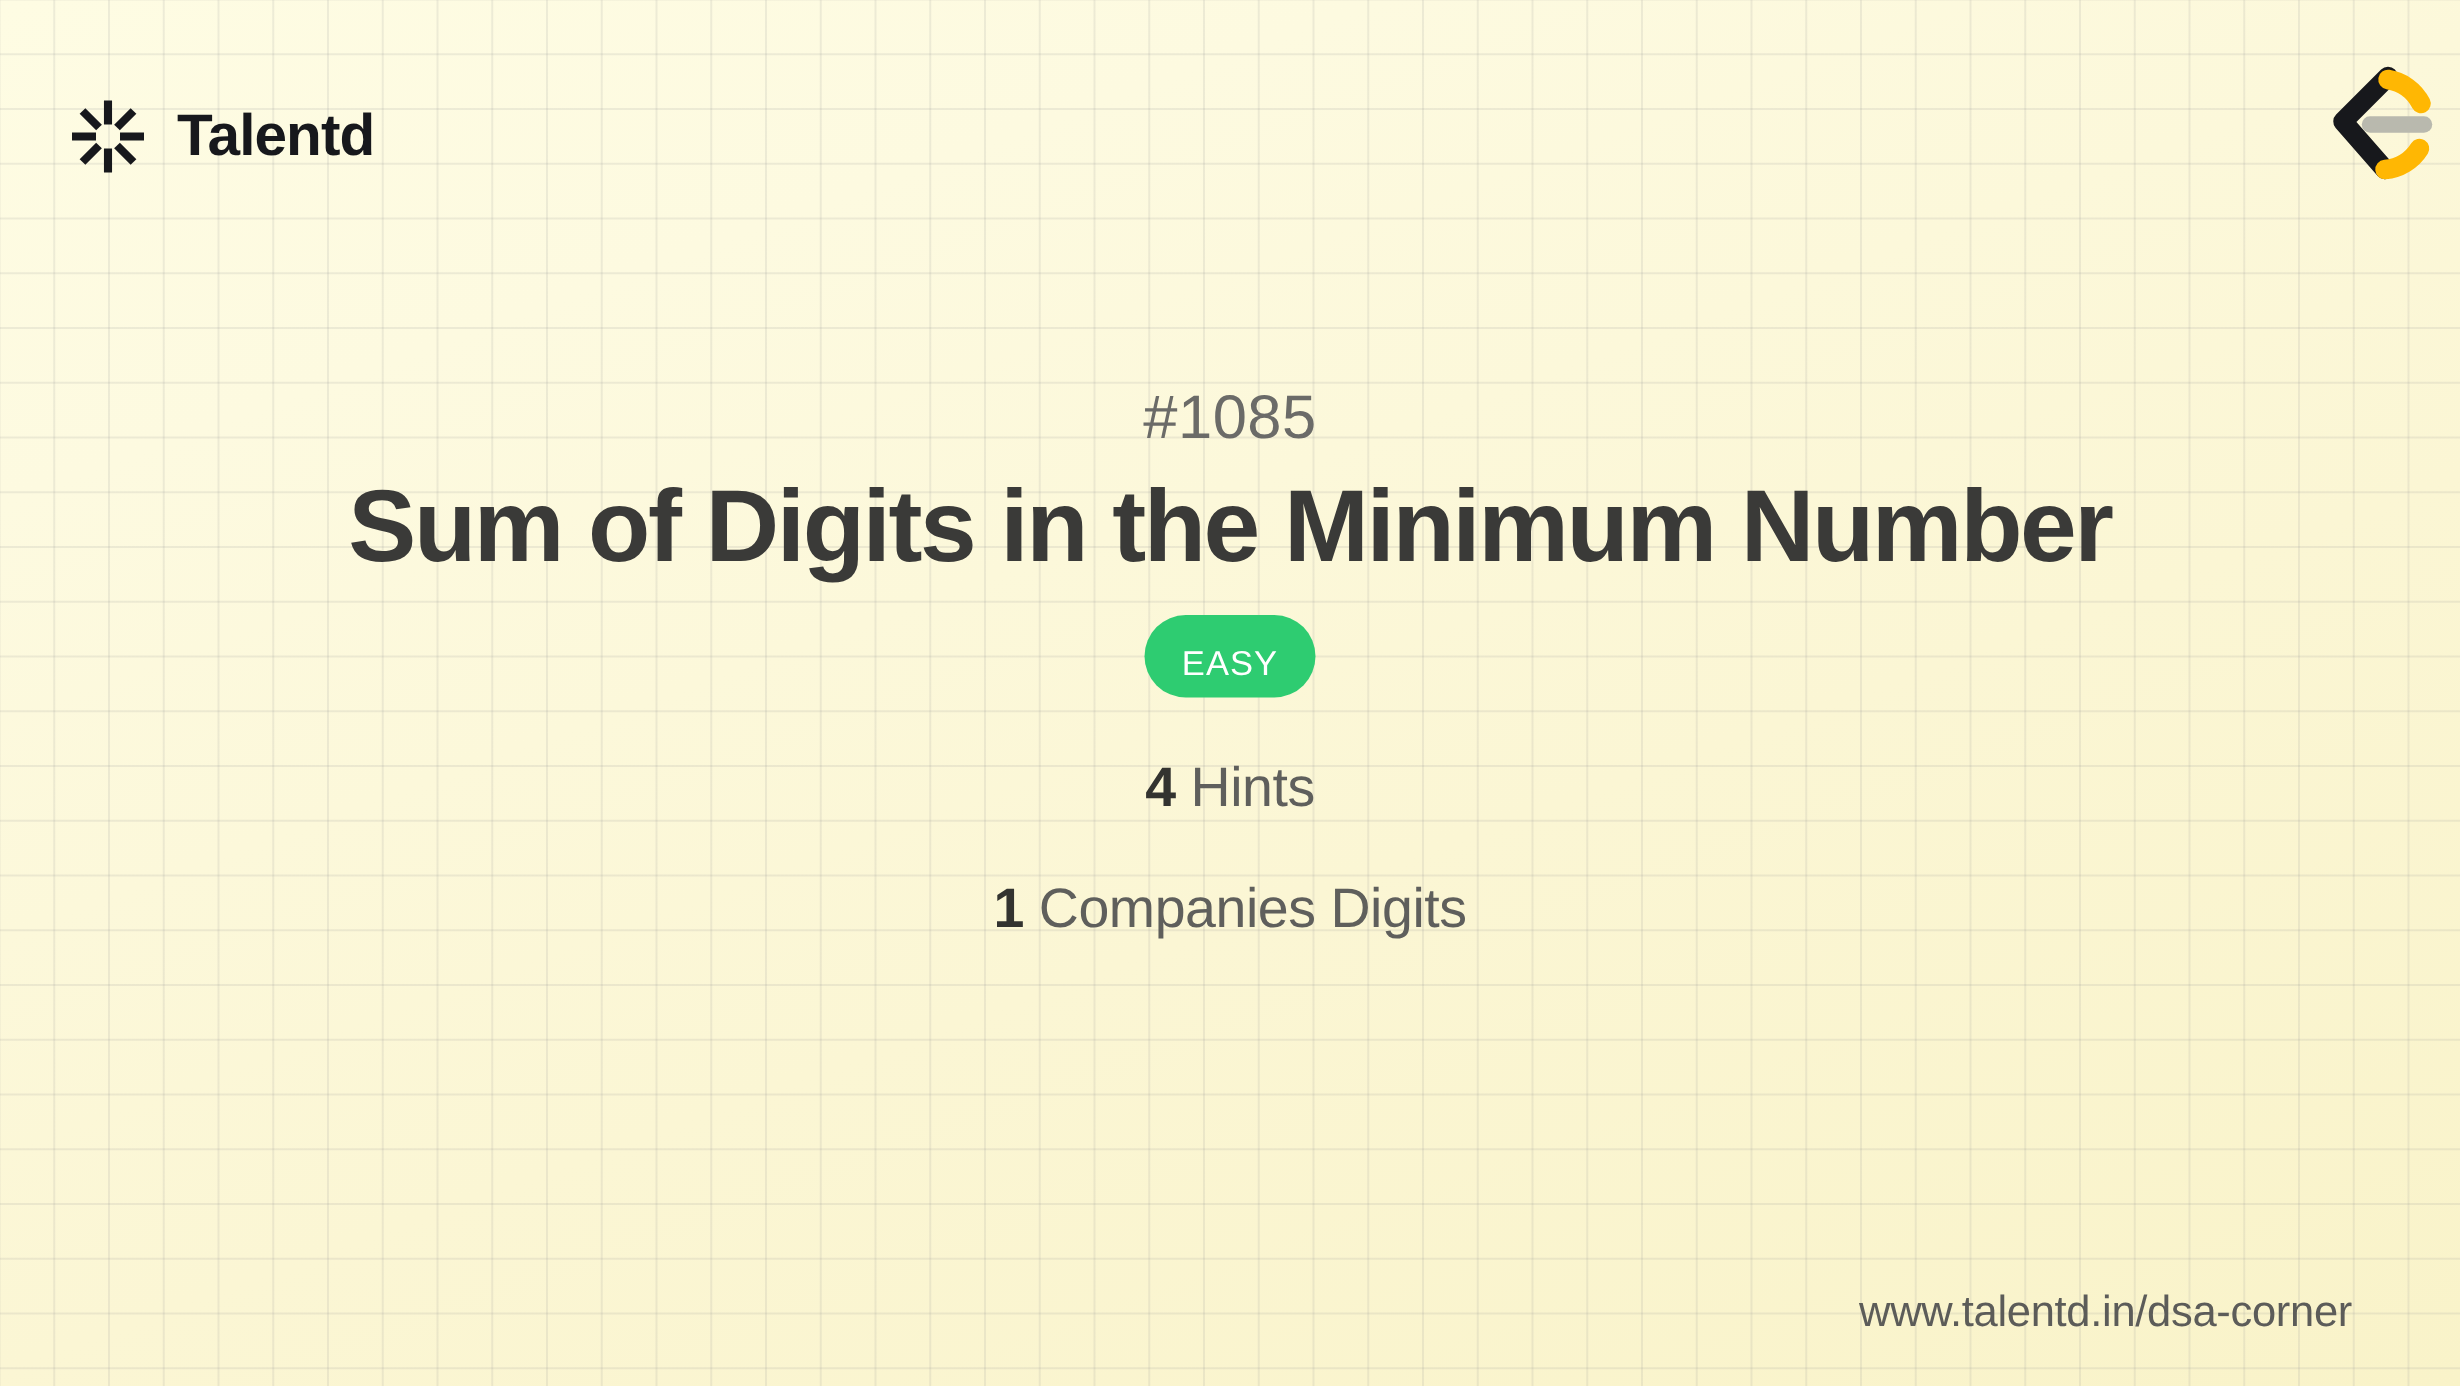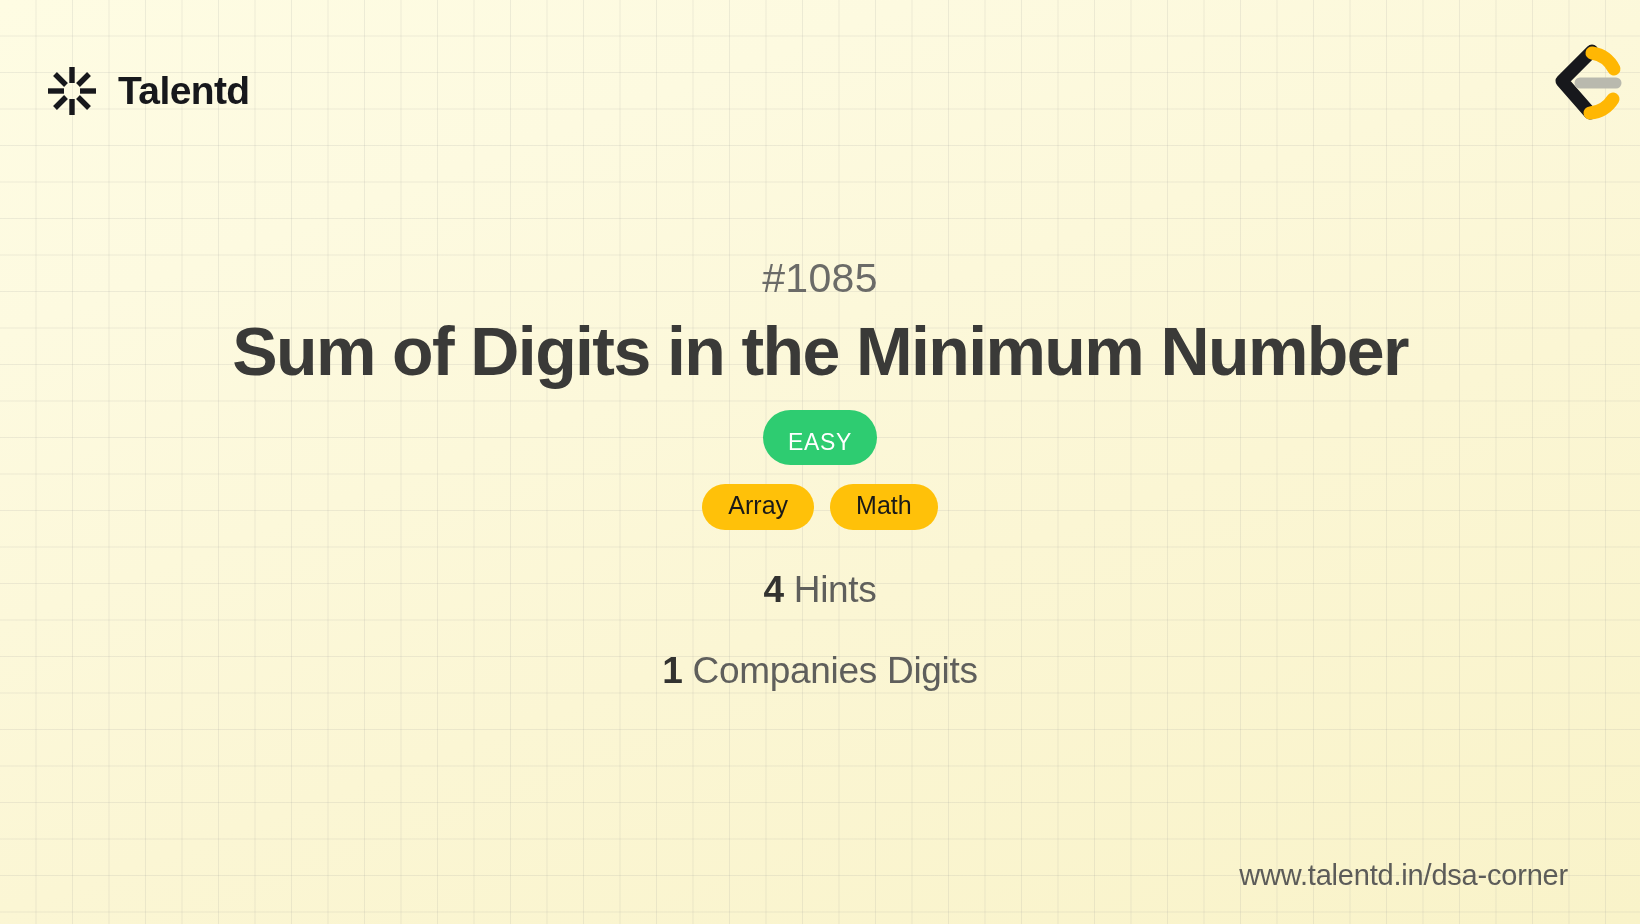--- a/index.html
+++ b/index.html
@@ -201,24 +201,20 @@
   <div class="main">
 
     <div class="problem-number">#1085</div>
 
     <h1 class="problem-title">Sum of Digits in the Minimum Number</h1>
 
     <div class="difficulty-row">
       <span class="difficulty-badge">EASY</span>
     </div>
 
-    <div class="tags-row">
-      <span class="tag-pill">Array</span>
-      <span class="tag-pill">Math</span>
-    </div>
 
     <div class="stats">
       <div class="stat-line">
         <span class="stat-value">4</span>
         <span>Hints</span>
       </div>
       <div class="stat-line">
         <span class="stat-value">1</span>
         <span>Companies Digits</span>
       </div>

